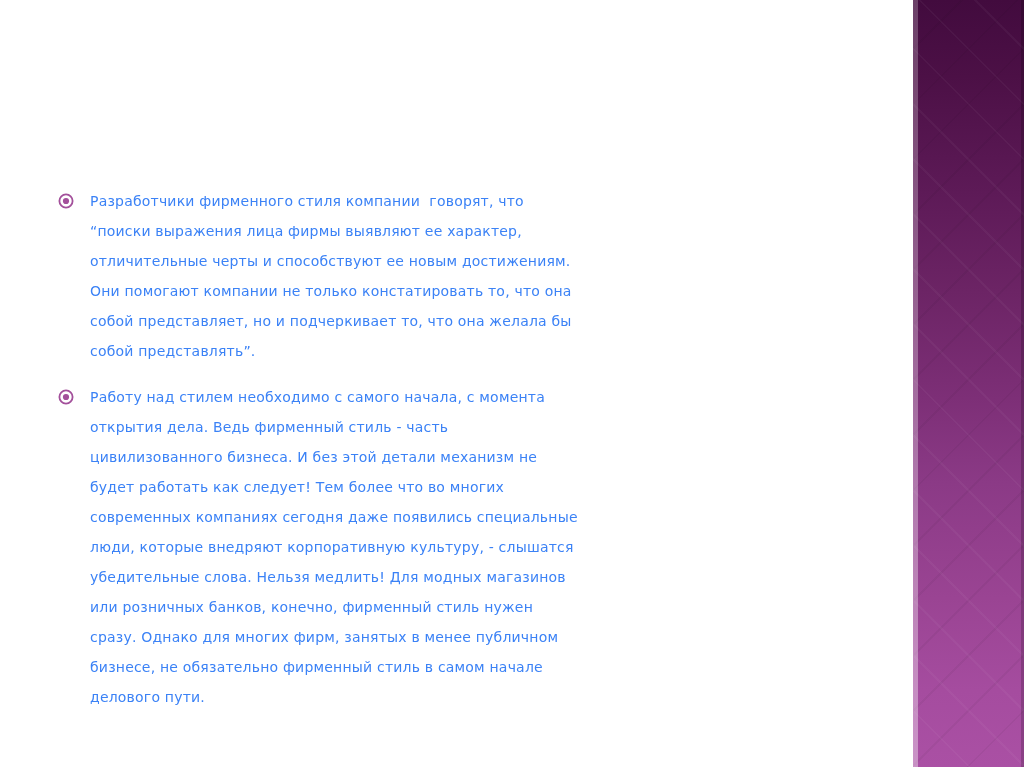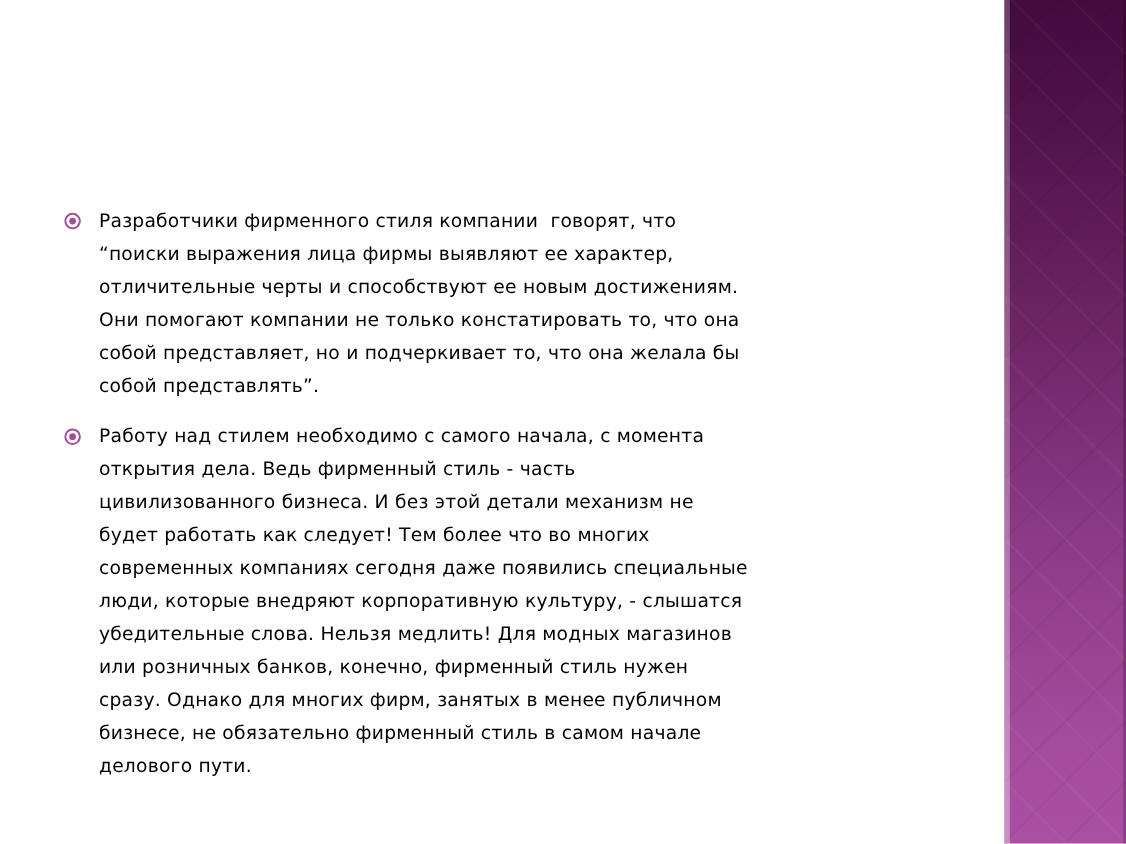--- a/index.html
+++ b/index.html
@@ -68,23 +68,23 @@
     margin: 0 0 16px 0;
   }
   .bullet-icon {
     position: absolute;
     left: 0;
     top: 7px;
     width: 16px;
     height: 16px;
   }
   .bullet-text {
-    font-size: 17px;
+    font-size: 14px;
     line-height: 30px;
-    color: #000000;
+    color: #3b82f6;
     white-space: pre;
     letter-spacing: 0.2px;
   }
 </style>
 </head>
 <body>
 
 <div class="slide">
 
   <div class="content">

